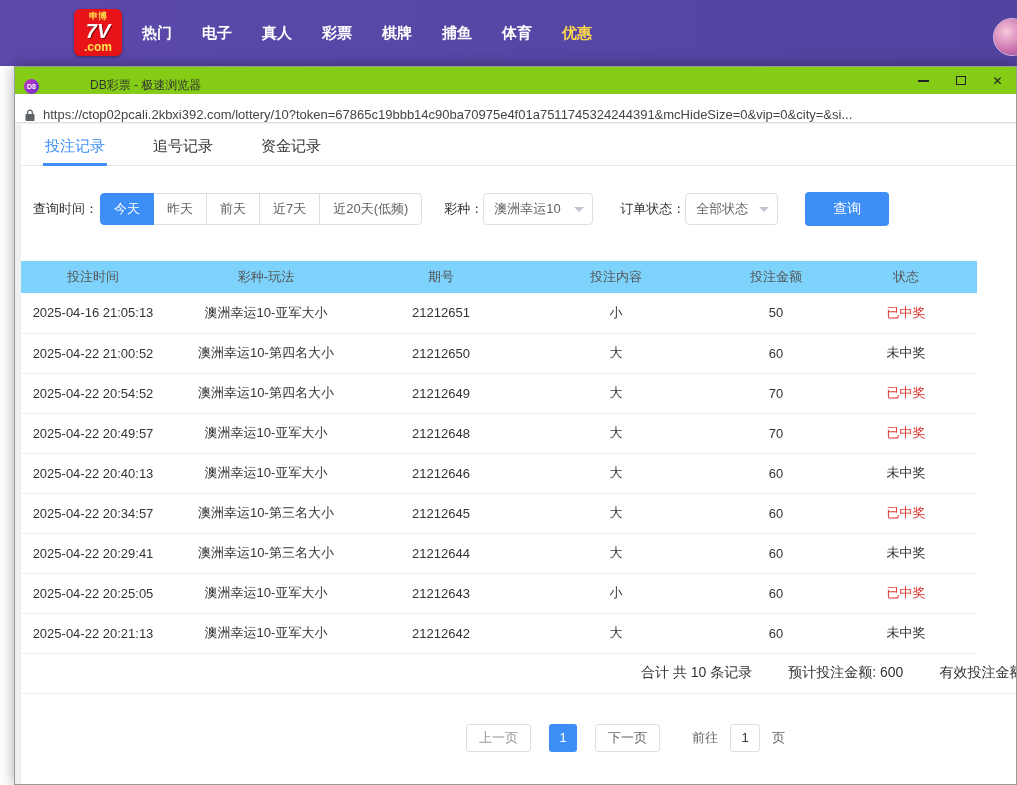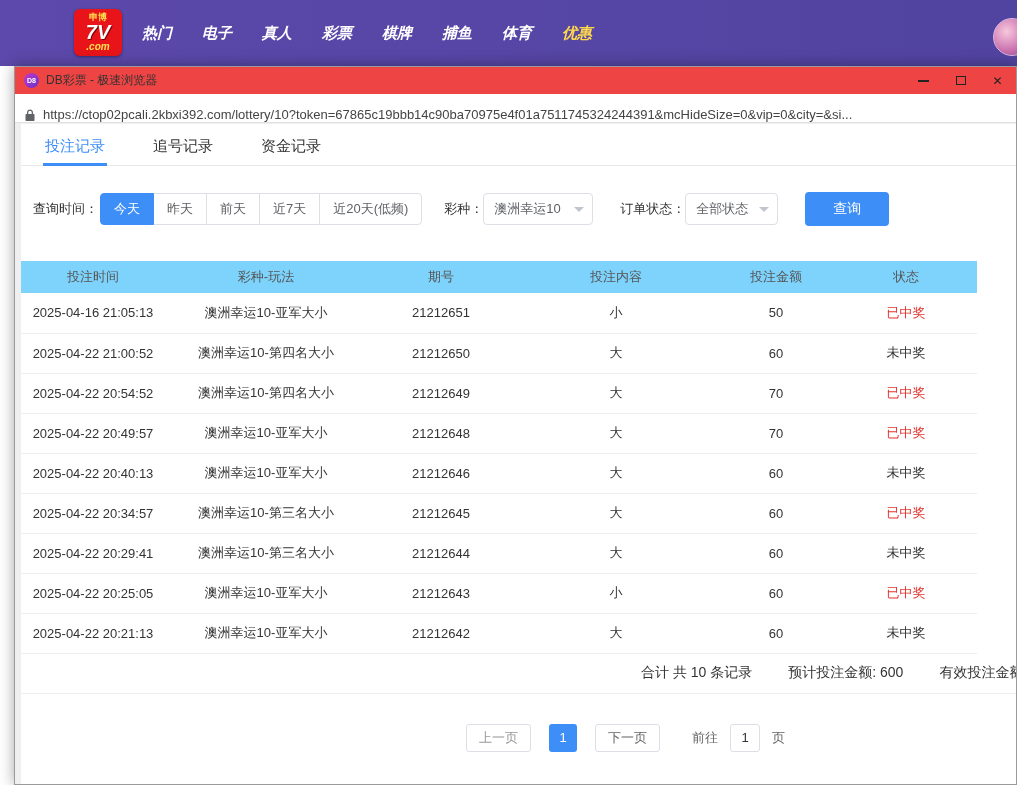--- a/index.html
+++ b/index.html
@@ -9,31 +9,31 @@
   .screen { position:relative; width:1017px; height:785px; overflow:hidden; background:#fff; }
 
   
   .site-nav { position:absolute; top:0; left:0; width:100%; height:66px;
               background:linear-gradient(90deg,#5c49ab 0%,#5143a0 100%);padding-left:10px; }
   .logo { position:absolute; left:74px; top:9px; width:48px; height:47px; background:#e81419;
           border-radius:6px; display:flex; flex-direction:column; align-items:center; justify-content:center;
           line-height:1; box-shadow:0 1px 3px rgba(0,0,0,.4); }
   .logo-top { color:#ffe34d; font-size:9px; font-weight:bold; }
   .logo-main { color:#fff; font-size:20px; font-weight:bold; font-style:italic; text-shadow:1px 1px 0 #7a0000; }
-  .logo-suffix { color:#ffe34d; font-size:10px; font-weight:bold;font-style:italic; }
-  .nav-items { position:absolute; left:142px; top:0; height:66px; display:flex; align-items:center; gap:30px;font-style:italic; }
+  .logo-suffix { color:#ffe34d; font-size:12px; font-weight:bold; }
+  .nav-items { position:absolute; left:142px; top:0; height:66px; display:flex; align-items:center; gap:30px; }
   .nav-item { color:#fff; font-size:15px; font-weight:bold; cursor:pointer; white-space:nowrap; }
   .nav-item.active { color:#ffd94a; }
   .avatar { position:absolute; right:-14px; top:18px; width:38px; height:38px; border-radius:50%;
             background:radial-gradient(circle at 35% 35%,#f8c8dc,#c96fae 60%,#7d4a8f); border:1px solid #d9b6e0; }
 
   
   .window { position:absolute; left:14px; top:66px; width:1003px; height:719px; background:#fff;
             border:1px solid #9a9a9a; box-shadow:0 0 14px rgba(0,0,0,.35); display:flex; flex-direction:column; }
-  .titlebar { flex:0 0 27px; background:#ef4444; display:flex; align-items:center; padding-left:9px; }
+  .titlebar { flex:0 0 27px; background:#84cc16; display:flex; align-items:flex-end; padding-left:9px;gap:44px; }
   .favicon { width:15px; height:15px; border-radius:50%; background:linear-gradient(135deg,#c438c4,#6a2fd0);
              color:#fff; font-size:7px; font-weight:bold; display:flex; align-items:center; justify-content:center;
              margin-right:7px; }
   .window-title { font-size:12px; color:#333; }
   .win-controls { margin-left:auto; display:flex; height:27px; }
   .win-btn { width:37px; height:27px; display:flex; align-items:center; justify-content:center;
              font-size:12px; color:#222; cursor:pointer; }
   .mini-glyph { display:block; width:11px; height:2px; background:#222; }
   .maxi-glyph { display:block; width:10px; height:9px; border:1px solid #222; }
 

